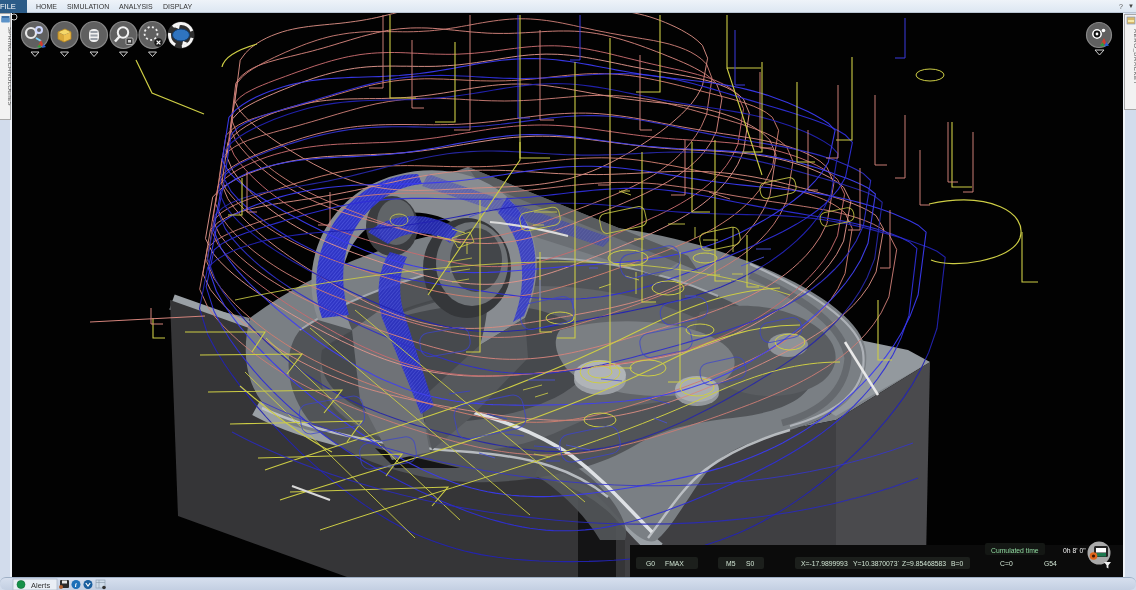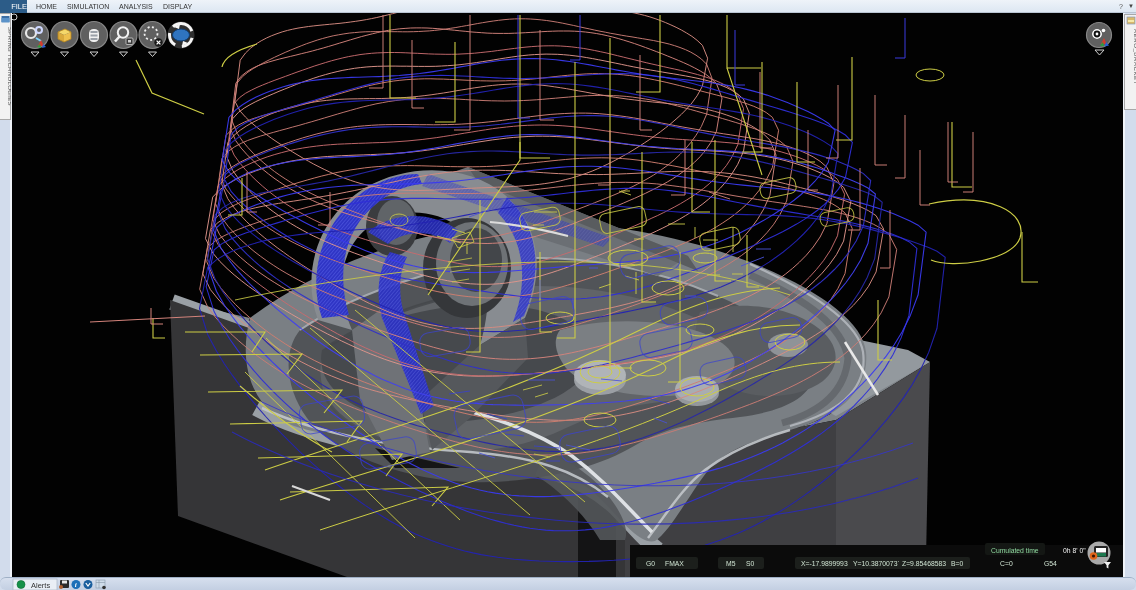--- a/index.html
+++ b/index.html
@@ -1,17 +1,17 @@
 <!DOCTYPE html>
 <html><head><meta charset="utf-8"><style>
 html,body{margin:0;padding:0;width:1136px;height:590px;overflow:hidden;background:#000;font-family:"Liberation Sans",sans-serif;}
 #page{position:relative;width:1136px;height:590px;}
 #menubar{position:absolute;left:0;top:0;width:1136px;height:13px;background:linear-gradient(#eef3f9,#dde7f2);border-bottom:1px solid #b9c4d2;box-sizing:border-box;}
 .tab{position:absolute;top:0;height:13px;font-size:7px;color:#333;letter-spacing:0;line-height:13px;}
-#filetab{position:absolute;left:0;top:0;width:27px;height:13px;background:#2c5c88;color:#fff;font-size:7.5px;text-align:right;line-height:13px;}
+#filetab{position:absolute;left:0;top:0;width:27px;height:13px;background:#2c5c88;color:#fff;font-size:7.5px;text-align:left;line-height:13px;}
 #leftcol{position:absolute;left:0;top:13px;width:12px;height:577px;background:#d2dcec;}
 #leftcol i{position:absolute;right:0;top:0;width:2px;height:100%;background:#eef2f8;}
 #lefttab{position:absolute;left:0;top:13px;width:11px;height:107px;background:#f2f2f2;border:1px solid #a8a8a8;border-left:none;box-sizing:border-box;}
 #rightcol{position:absolute;left:1123px;top:13px;width:13px;height:577px;background:#d2dcec;}
 #rightcol i{position:absolute;left:0;top:0;width:2px;height:100%;background:#f0f4f9;}
 #righttab{position:absolute;left:1124px;top:14px;width:12px;height:96px;background:#f2f2f2;border:1px solid #a8a8a8;border-right:none;box-sizing:border-box;}
 #botbar{position:absolute;left:0;top:577px;width:1136px;height:13px;background:linear-gradient(#d6dfee,#c3cfe2);border-top:1px solid #9fb0c6;box-sizing:border-box;border-radius:6px;}
 </style></head>
 <body>
 <div id="page">

